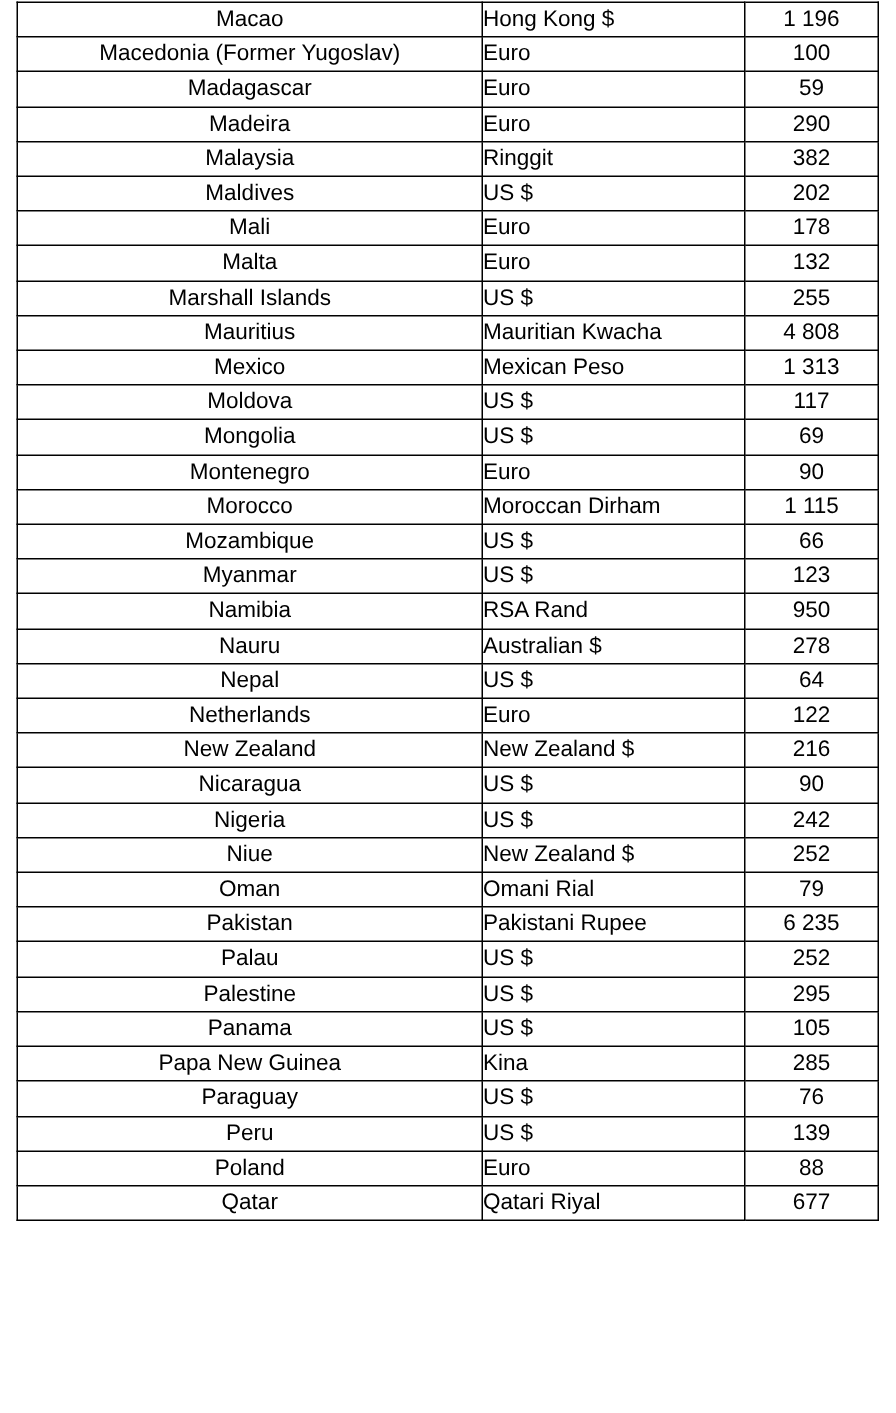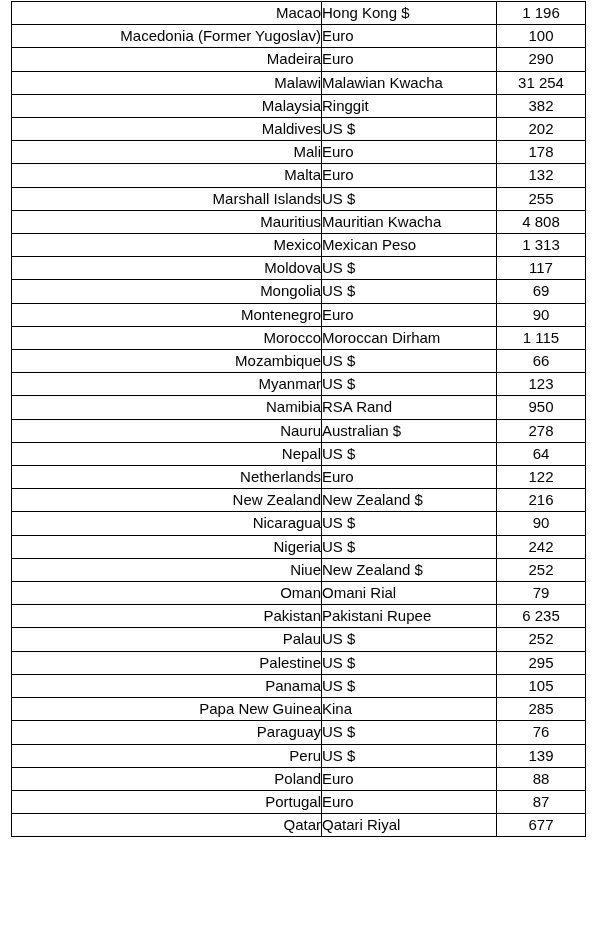--- a/index.html
+++ b/index.html
@@ -41,21 +41,21 @@
     font-size: 15px;
     font-family: "Liberation Sans", sans-serif;
     color: #000000;
     padding: 0;
     white-space: nowrap;
     overflow: hidden;
     vertical-align: middle;
   }
   td.cell-country {
     padding-left: 6px;
-    text-align: right;
+    text-align: center;
     margin-top: 12px;
   }
   td.cell-currency {
     padding-left: 6px;
     text-align: left;
     margin-top: 24px;
   }
   td.cell-amount {
     padding-right: 6px;
     text-align: center;
@@ -76,28 +76,28 @@
           <td class="cell-country">Macao</td>
           <td class="cell-currency">Hong Kong $</td>
           <td class="cell-amount">1 196</td>
         </tr>
         <tr>
           <td class="cell-country">Macedonia (Former Yugoslav)</td>
           <td class="cell-currency">Euro</td>
           <td class="cell-amount">100</td>
         </tr>
         <tr>
+          <td class="cell-country">Madagascar</td>
+          <td class="cell-currency">Euro</td>
+          <td class="cell-amount">59</td>
+        </tr>
+        <tr>
           <td class="cell-country">Madeira</td>
           <td class="cell-currency">Euro</td>
           <td class="cell-amount">290</td>
-        </tr>
-        <tr>
-          <td class="cell-country">Malawi</td>
-          <td class="cell-currency">Malawian Kwacha</td>
-          <td class="cell-amount">31 254</td>
         </tr>
         <tr>
           <td class="cell-country">Malaysia</td>
           <td class="cell-currency">Ringgit</td>
           <td class="cell-amount">382</td>
         </tr>
         <tr>
           <td class="cell-country">Maldives</td>
           <td class="cell-currency">US $</td>
           <td class="cell-amount">202</td>
@@ -234,25 +234,20 @@
         </tr>
         <tr>
           <td class="cell-country">Peru</td>
           <td class="cell-currency">US $</td>
           <td class="cell-amount">139</td>
         </tr>
         <tr>
           <td class="cell-country">Poland</td>
           <td class="cell-currency">Euro</td>
           <td class="cell-amount">88</td>
-        </tr>
-        <tr>
-          <td class="cell-country">Portugal</td>
-          <td class="cell-currency">Euro</td>
-          <td class="cell-amount">87</td>
         </tr>
         <tr>
           <td class="cell-country">Qatar</td>
           <td class="cell-currency">Qatari Riyal</td>
           <td class="cell-amount">677</td>
         </tr>
       </tbody>
   </table>
 </div>
 

